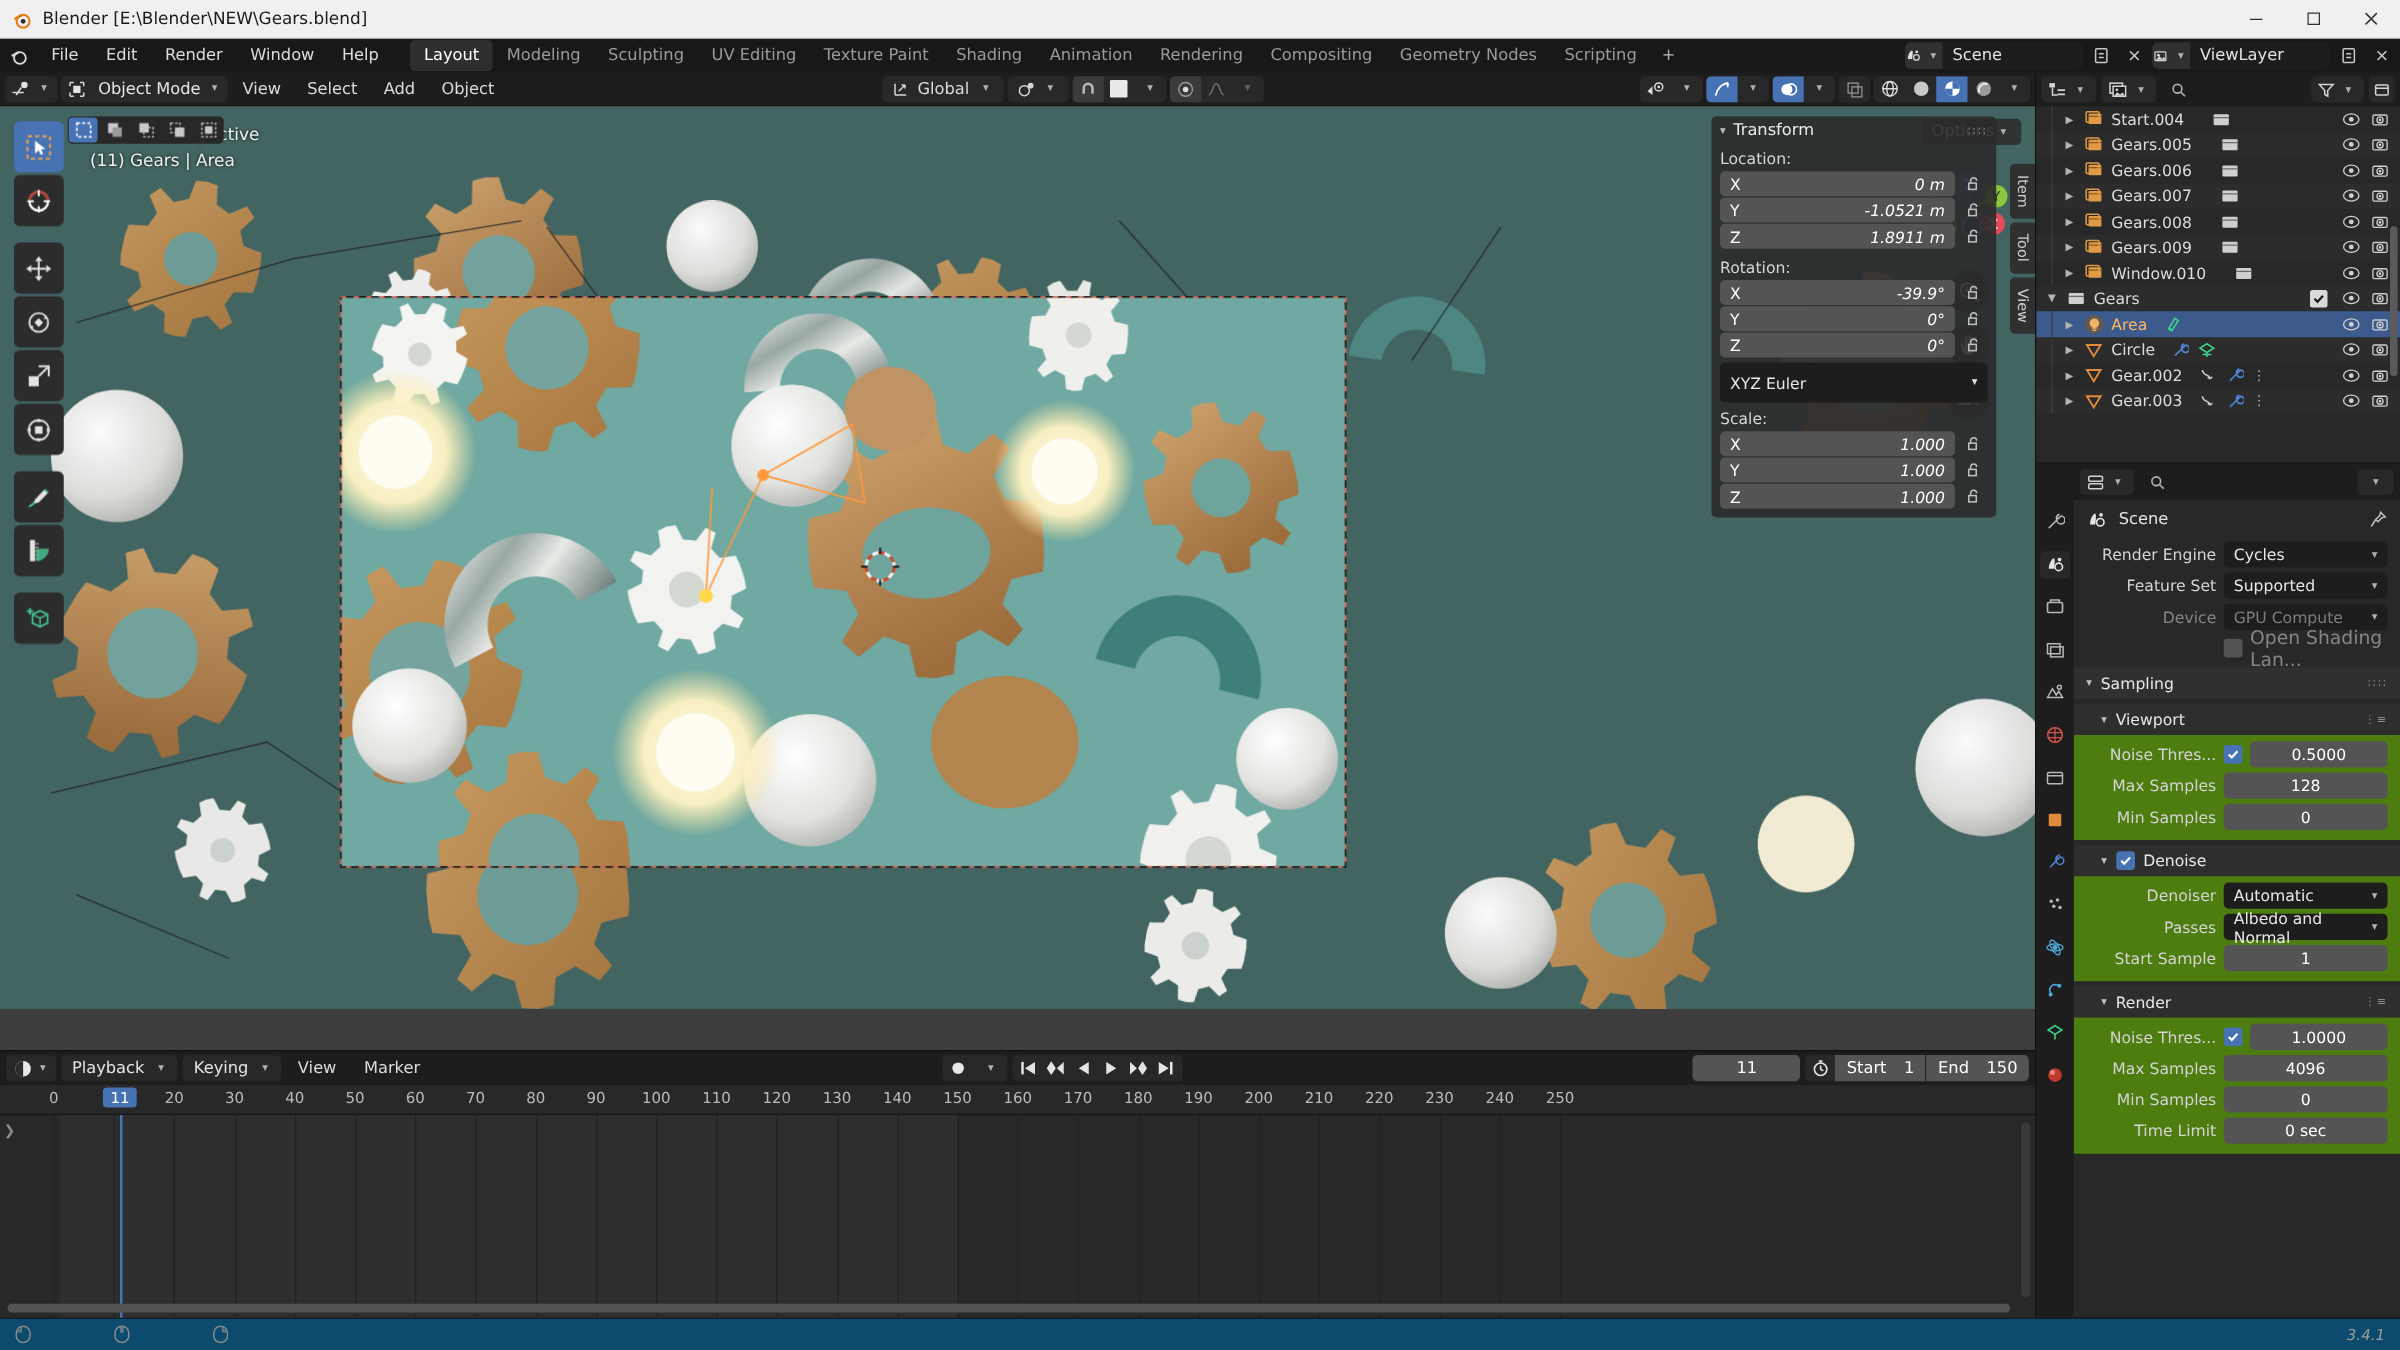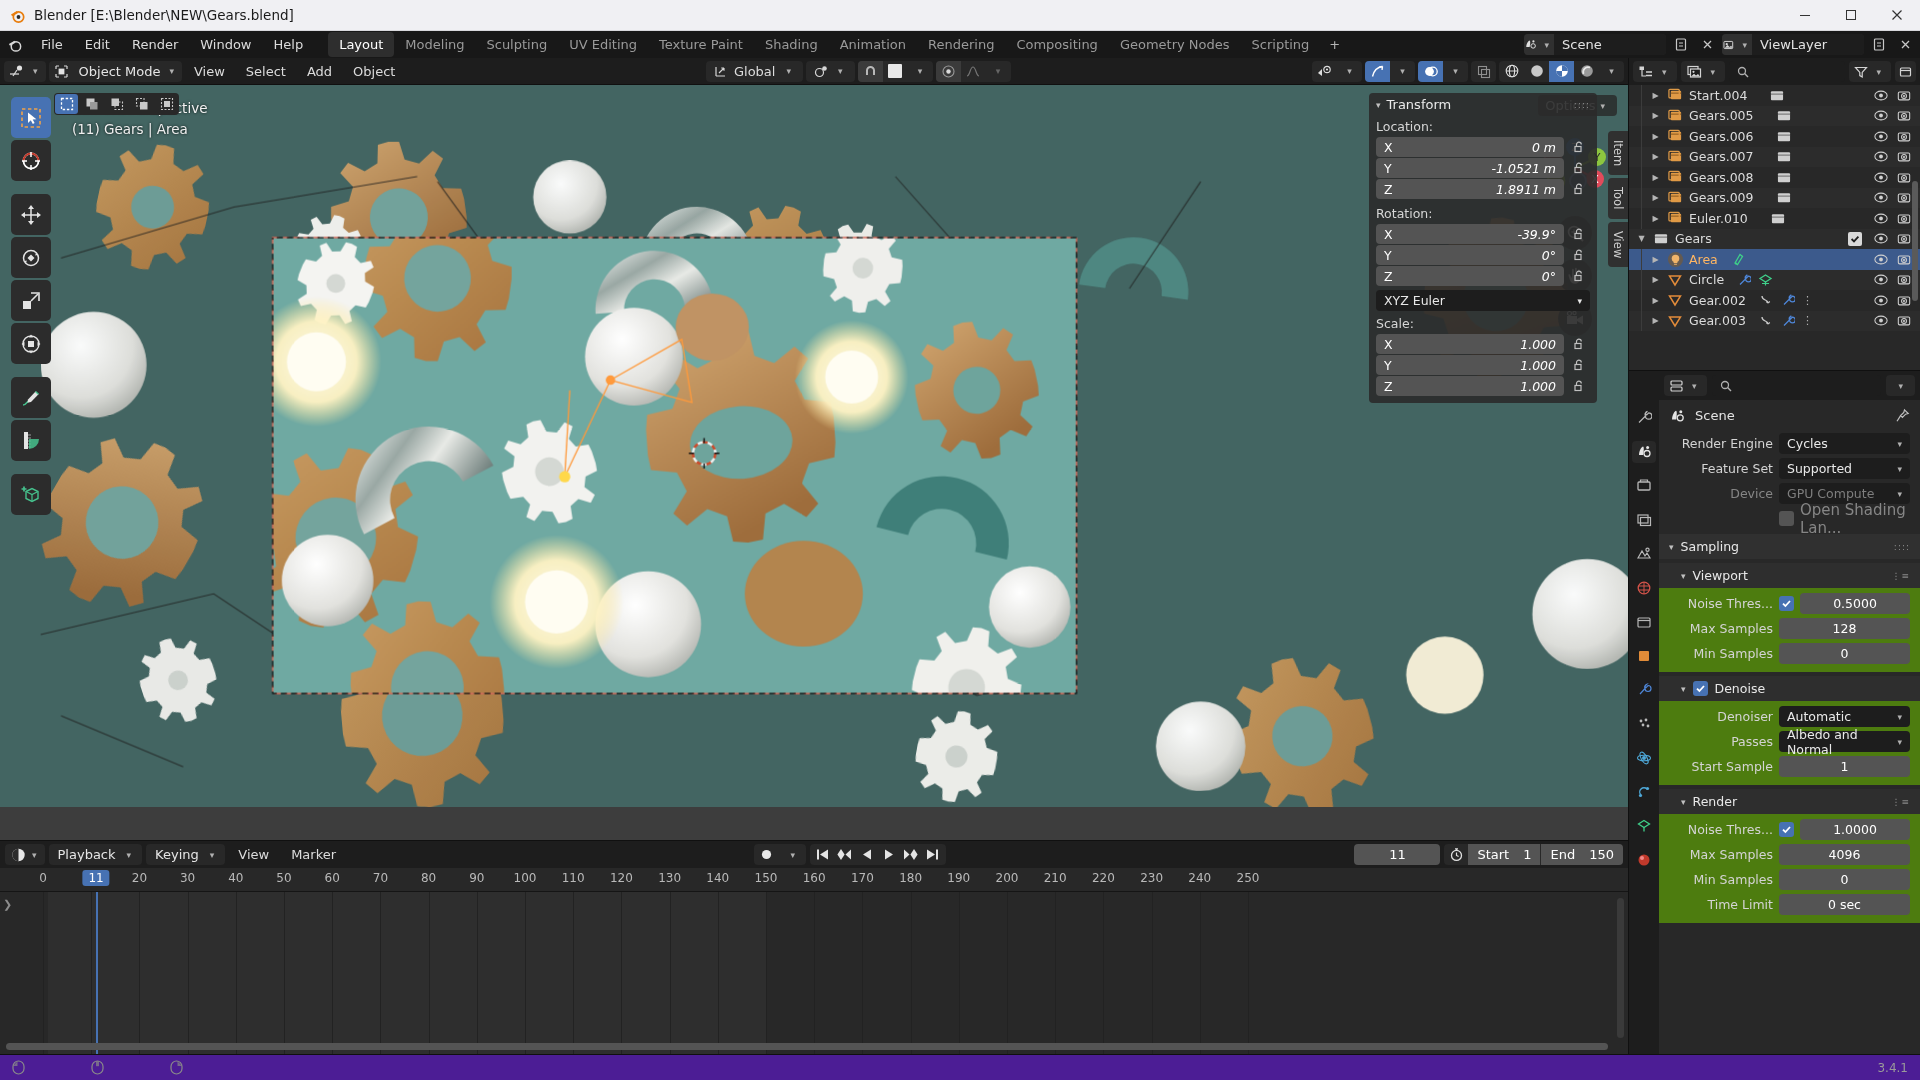--- a/index.html
+++ b/index.html
@@ -119,21 +119,21 @@
   .np-head { display:flex; align-items:center; height:23px; padding:0 7px;
              color:#eaeaea; font-size:13px; }
   .np-grip { margin-left:auto; letter-spacing:1px; font-size:9px; color:#8a8a8a; }
   .np-sect { padding:1px 7px 0 7px; color:#d6d6d6; }
   .np-row { display:flex; align-items:center; gap:4px; margin:1px 0; }
   .np-field { flex:1; height:20px; background:#545454; border-radius:4px;
               display:flex; align-items:center; padding:0 8px; color:#fff; font-size:12.5px; }
   .np-field .k { color:#fff; }
   .np-field .v { margin-left:auto;font-style:italic; }
   .np-lock { width:22px; display:flex; align-items:center; justify-content:center; }
-  .np-select { height:21px; background:#1d1d1d; border-radius:4px; display:flex;
+  .np-select { height:32px; background:#1d1d1d; border-radius:4px; display:flex;
                align-items:center; padding:0 8px; margin:4px 7px 2px 7px; color:#e8e8e8; }
   .np-select .cv { margin-left:auto; font-size:9px; }
 
   
   .timeline { height:214px; flex:0 0 214px; background:#1d1d1d; display:flex;
               flex-direction:column; border-top:1px solid #101010; }
   .tl-header { height:27px; flex:0 0 27px; display:flex; align-items:center;
                padding:0 5px; gap:4px; }
   .tl-menu { padding:0 9px; line-height:27px; font-size:13px; color:#dcdcdc; }
   .tl-dd { display:flex; align-items:center; background:#282828; border-radius:4px;
@@ -223,23 +223,23 @@
             display:flex; align-items:center; justify-content:center; flex:0 0 15px; }
   .pcheck.off { background:#545454; }
   .psect { display:flex; align-items:center; height:25px; background:#303030;
            padding:0 10px; gap:7px; font-size:12.5px; color:#e8e8e8; margin-top:4px; }
   .psect.sub { background:#2e2e2e; padding-left:22px; }
   .psect .grip { margin-left:auto; font-size:9px; color:#8a8a8a; letter-spacing:1px; }
   .chev { font-size:9px; color:#c0c0c0; }
   .panel-box { background:#4d7c0f; margin:0; padding:2px 0 5px 0; }
 
   
-  .statusbar { height:26px; flex:0 0 26px; background:#4c1d95; display:flex;
+  .statusbar { height:26px; flex:0 0 26px; background:#0c4a6e; display:flex;
                align-items:center; font-size:12px; color:#a8a8a8; padding:0 12px;
-               border-top:1px solid #101010; }
+               border-top:1px solid #101010;font-style:italic; }
   .sb-items { display:flex; align-items:center; gap:66px; }
   .sb-ver { margin-left:auto; color:#9a9a9a; }
 
   svg { display:block; }
 </style>
 </head>
 <body>
 
 <div class="app">
 
@@ -1391,21 +1391,21 @@
               <span class="indent-line"></span>
               <span style="width:14px"></span>
               <span class="tri">▶</span>
               <span class="ico">
                 <svg width="15" height="14" viewBox="0 0 16 14">
                   <rect x="3" y="2.5" width="11" height="9" rx="1" fill="#e09a46"></rect>
                   <path d="M3 5 h11" stroke="#8a5a20" stroke-width="1.1"></path>
                   <rect x="1" y="1" width="11" height="9" rx="1" fill="none" stroke="#e09a46" stroke-width="1.3"></rect>
                 </svg>
               </span>
-              <span class="nm">Euler.010</span>
+              <span class="nm">Window.010</span>
               <span class="mids">
                 <span style="margin-left:10px">
                   <svg width="14" height="13" viewBox="0 0 15 13">
                     <rect x="1" y="2" width="13" height="9.5" rx="1" fill="#cfcfcf"></rect>
                     <path d="M1 5 h13" stroke="#6a6a6a" stroke-width="1.1"></path>
                   </svg>
                 </span>
               </span>
               <span class="rgt">
                 <svg width="14" height="13" viewBox="0 0 16 13">

